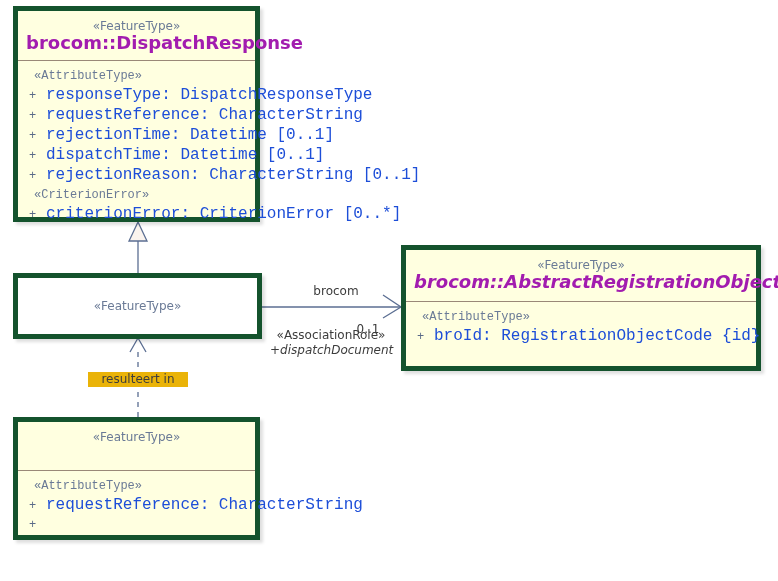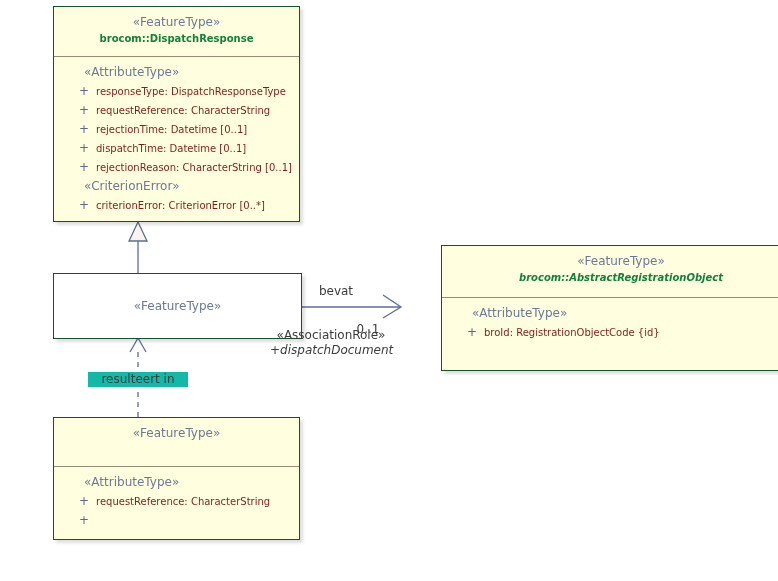--- a/index.html
+++ b/index.html
@@ -23,57 +23,57 @@
     top: 0;
     width: 778px;
     height: 581px;
     pointer-events: none;
   }
 
   
   .uml-class {
     position: absolute;
     box-sizing: border-box;
-    border: 1px solid #14532d;
+    border: 5px solid #14532d;
     box-shadow: 3px 3px 3px rgba(0,0,0,0.13);
     background: #ffffe0;
-    margin-left: 40px;
   }
   .uml-class.plain {
     background: #ffffff;
   }
   .class-header {
     box-sizing: border-box;
     padding: 7px 8px 8px 8px;
     text-align: center;
     border-bottom: 1px solid #9a8878;
   }
   .uml-class.no-compartment .class-header {
     border-bottom: none;
   }
   .stereotype {
     font-size: 12px;
     color: #6a7a96;
     line-height: 16px;
     white-space: nowrap;
   }
   .class-name {
-    font-size: 10px;
+    font-size: 18px;
     font-weight: bold;
-    color: #15803d;
+    color: #a21caf;
     line-height: 17px;
     white-space: nowrap;
   }
   .class-name.abstract {
     font-style: italic;
     text-align: center;
   }
   .compartment {
     box-sizing: border-box;
-    padding: 6px 6px 8px 20px;
+    padding: 6px 6px 8px 6px;
+    font-family: Liberation Mono, monospace;
   }
   .group-label {
     font-size: 12px;
     color: #6a7a96;
     line-height: 19px;
     padding-left: 10px;
     white-space: nowrap;
   }
   .attr-row {
     display: flex;
@@ -84,22 +84,22 @@
   .attr-vis {
     width: 22px;
     flex: 0 0 22px;
     text-align: left;
     padding-left: 5px;
     box-sizing: border-box;
     font-size: 12px;
     color: #5a6a88;
   }
   .attr-text {
-    font-size: 10px;
-    color: #7f1d1d;
+    font-size: 16px;
+    color: #1d4ed8;
   }
 
   
   .edge-label {
     position: absolute;
     font-size: 12px;
     color: #3c3c3c;
     line-height: 15px;
     white-space: nowrap;
     background: transparent;
@@ -198,23 +198,23 @@
       <div class="attr-row">
         <span class="attr-vis">+</span>
         <span class="attr-text">requestReference: CharacterString</span>
       </div>
       <div class="attr-row">
         <span class="attr-vis">+</span>
       </div>
     </div>
   </div>
 
-  <div class="edge-label center" style="left:296px; top:284px; width:80px;">bevat</div>
+  <div class="edge-label center" style="left:296px; top:284px; width:80px;">brocom</div>
 
   <div class="edge-label center" style="left:345px; top:322px; width:46px;">0..1</div>
 
   <div class="edge-label center stereo" style="left:270px; top:328px; width:122px;text-align:center;">«AssociationRole»</div>
 
   <div class="edge-label center" style="left:270px; top:343px; width:122px;font-style:italic;">+dispatchDocument</div>
 
-  <div class="edge-label center" style="left:88px; top:372px; width:100px; background:#14b8a6;">resulteert in</div>
+  <div class="edge-label center" style="left:88px; top:372px; width:100px; background:#eab308;">resulteert in</div>
 
 </div>
 
 </body></html>

